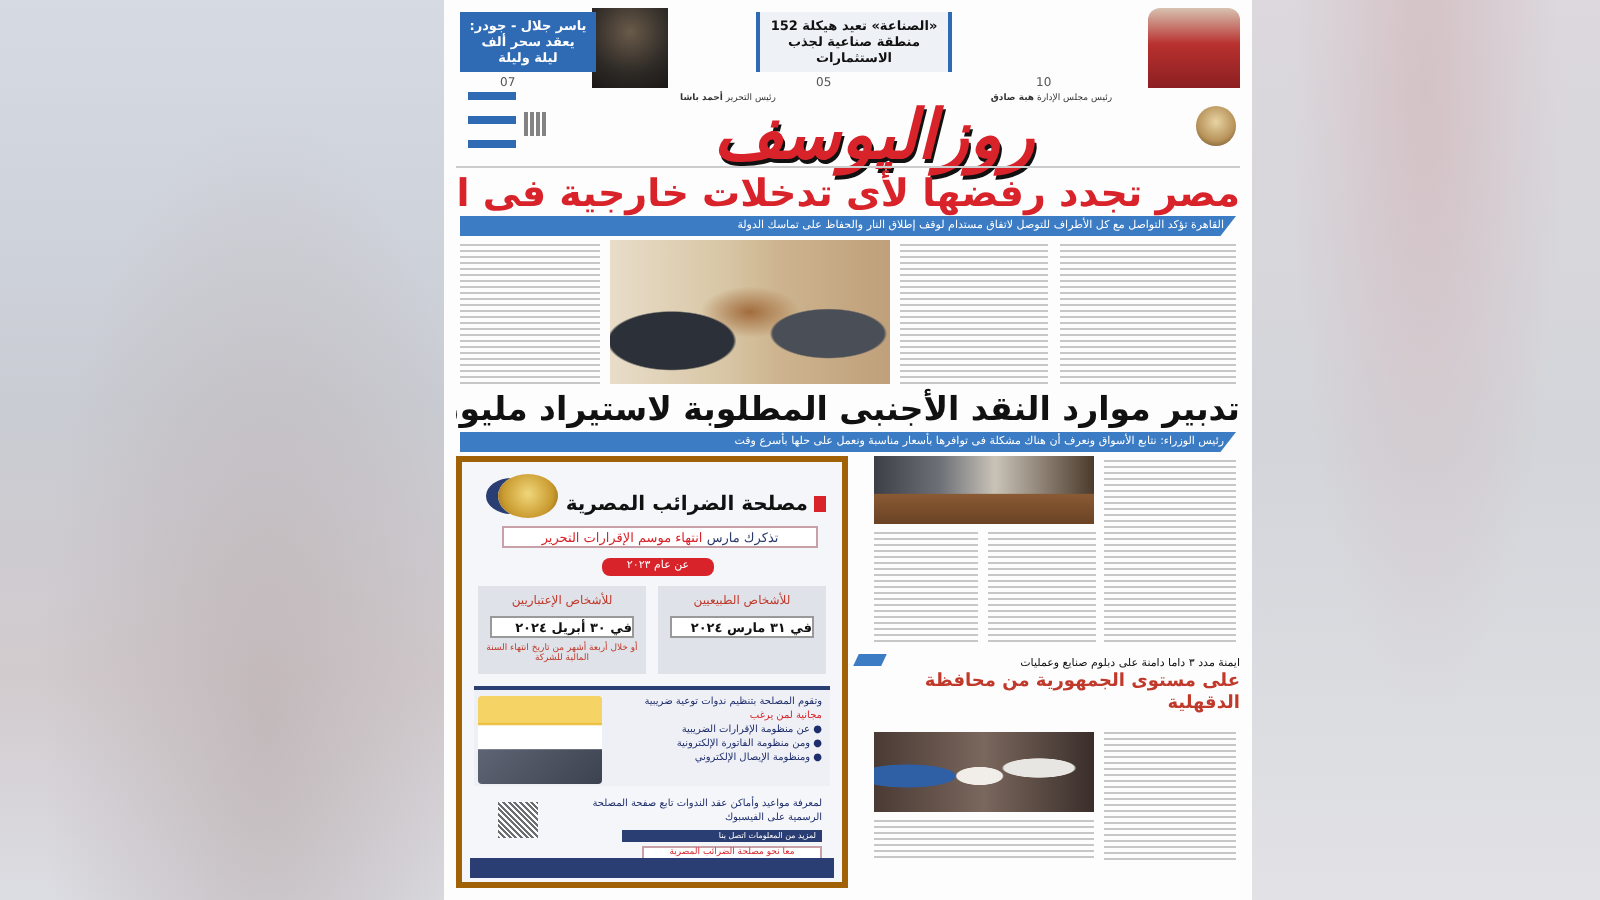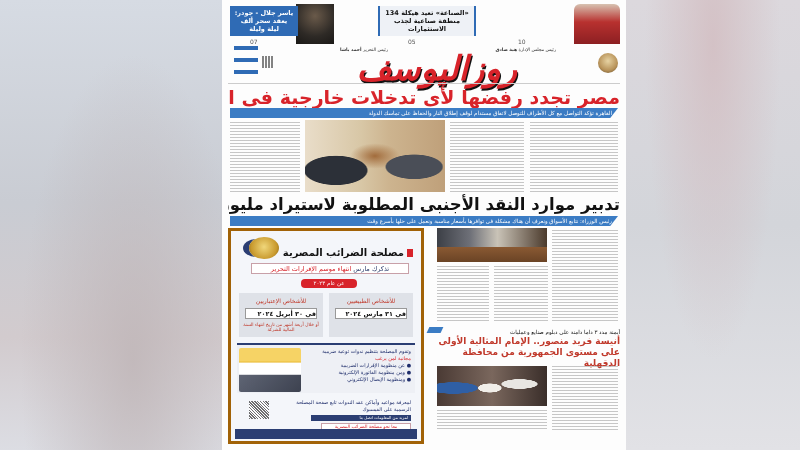--- a/index.html
+++ b/index.html
@@ -199,21 +199,21 @@
 <div class="page">
 
   <div class="teasers">
     <div class="teaser-img img-actor" style="left:66px;width:38px;"></div>
     <div class="teaser" style="left:0;width:68px;">
       <span>ياسر جلال - جودر: يعقد سحر ألف ليلة وليلة</span>
     </div>
     <div class="teaser-page" style="left:20px;top:34px;">07</div>
 
     <div class="teaser light" style="left:148px;width:98px;">
-      <span>«الصناعة» تعيد هيكلة 134 منطقة صناعية لجذب الاستثمارات</span>
+      <span>«الصناعة» تعيد هيكلة 152 منطقة صناعية لجذب الاستثمارات</span>
     </div>
     <div class="teaser-page" style="left:178px;top:34px;">05</div>
 
     <div class="teaser-img img-player" style="left:344px;width:46px;"></div>
     <div class="teaser-page" style="left:288px;top:34px;">10</div>
   </div>
 
   <div class="masthead">
     <div class="side-boxes">
       <div class="side-box"></div>
@@ -278,19 +278,18 @@
   </div>
 
   <div class="photo photo-cabinet"></div>
   <div class="col" style="top:230px;left:330px;width:66px;height:92px;"></div>
   <div class="col" style="top:266px;left:215px;width:52px;height:56px;"></div>
   <div class="col" style="top:266px;left:272px;width:54px;height:56px;"></div>
 
   <div class="story2-kicker-bar"></div>
   <div class="story2-kicker">أيمنة مدد ٣ داما دامنة على دبلوم صنايع وعمليات</div>
   <div class="story2-head">
-    <div>أنيسة فريد منصور.. الإمام المثالية الأولى</div>
     <div>على مستوى الجمهورية من محافظة الدقهلية</div>
   </div>
   <div class="photo photo-women"></div>
   <div class="col" style="top:366px;left:330px;width:66px;height:64px;"></div>
   <div class="col" style="top:410px;left:215px;width:110px;height:20px;"></div>
 </div>
 
 </body></html>

